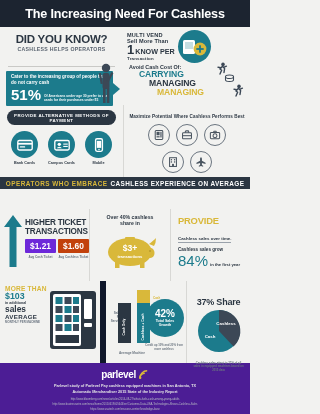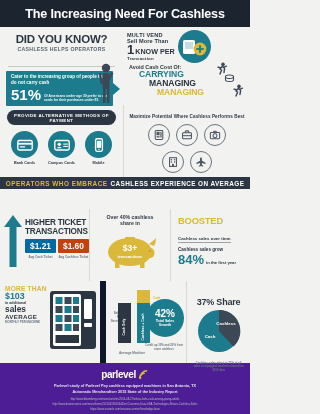--- a/index.html
+++ b/index.html
@@ -122,35 +122,35 @@
   .s3{flex:1;border-left:1px solid #d8d8d5;padding:6px 0 0 7px;}
 
   .arrow-up{width:20px;position:relative;}
   .ticket-block{padding-left:2px;padding-top:5px;}
   .ticket-t{font-size:8.2px;font-weight:bold;color:#2b3642;line-height:9px;letter-spacing:-.2px;}
   .price-row{display:flex;gap:2px;margin-top:3px;}
   .price-box{text-align:center;}
   .price{
     color:#fff;font-size:8.4px;font-weight:bold;padding:2px 5px;border-radius:1px;
   }
-  .price.cash{background:#0369a1;}
+  .price.cash{background:#6d28d9;}
   .price.cashless{background:#c2410c;}
   .price-cap{font-size:3.1px;color:#6b7580;margin-top:1.5px;font-weight:bold;}
 
   .over40{font-size:5.2px;font-weight:bold;color:#2b3642;line-height:6.4px;}
   .piggy{margin-top:3px;}
 
   .boost-t{color:#d9b83a;font-size:9.4px;font-weight:bold;letter-spacing:-.2px;}
   .boost-s{
     color:#2b3642;font-size:4.4px;font-weight:bold;
     border-bottom:1px solid #9aa2ab;display:inline-block;padding-bottom:1px;
   }
   .boost-l{color:#2b3642;font-size:4.6px;font-weight:bold;margin-top:2.5px;}
   .boost-row{display:flex;align-items:baseline;gap:2px;}
-  .boost-n{color:#1c7b8c;font-size:13px;font-weight:bold;}
+  .boost-n{color:#1c7b8c;font-size:15px;font-weight:normal;}
   .boost-x{color:#2b3642;font-size:4.2px;font-weight:bold;}
 
   
   .bottom{display:flex;height:82px;}
   .b1{width:95px;position:relative;padding:4px 0 0 5px;}
   .b2{width:80px;border-left:6px solid #0f172a;position:relative;}
   .b3{flex:1;border-left:1px solid #d8d8d5;text-align:center;padding-top:4px;}
 
   .more-t{color:#d9b83a;font-size:6.6px;font-weight:bold;letter-spacing:.2px;}
   .more-n{color:#1c7b8c;font-size:8.8px;font-weight:bold;line-height:9px;}
@@ -398,21 +398,21 @@
           <rect x="26" y="7" width="10" height="2.6" rx="1" fill="#d9b83a"></rect>
           <ellipse cx="51.5" cy="23" rx="4" ry="5" fill="#d9b83a"></ellipse>
           <circle cx="51" cy="21" r="1" fill="#b89a2c"></circle>
           <text x="31" y="21" font-family="Liberation Sans, sans-serif" font-size="8.6" font-weight="bold" fill="#fff" text-anchor="middle">$3+</text>
           <text x="31" y="27.5" font-family="Liberation Sans, sans-serif" font-size="4.2" font-weight="bold" fill="#fff" text-anchor="middle">transactions</text>
         </svg>
       </div>
     </div>
 
     <div class="s3">
-      <div class="boost-t">BOOSTED</div>
+      <div class="boost-t">PROVIDE</div>
       <div class="boost-s">Cashless sales over time.</div>
       <div class="boost-l">Cashless sales grow</div>
       <div class="boost-row">
         <span class="boost-n">84%</span>
         <span class="boost-x">in the first year</span>
       </div>
     </div>
   </div>
 
   <div class="bottom">

